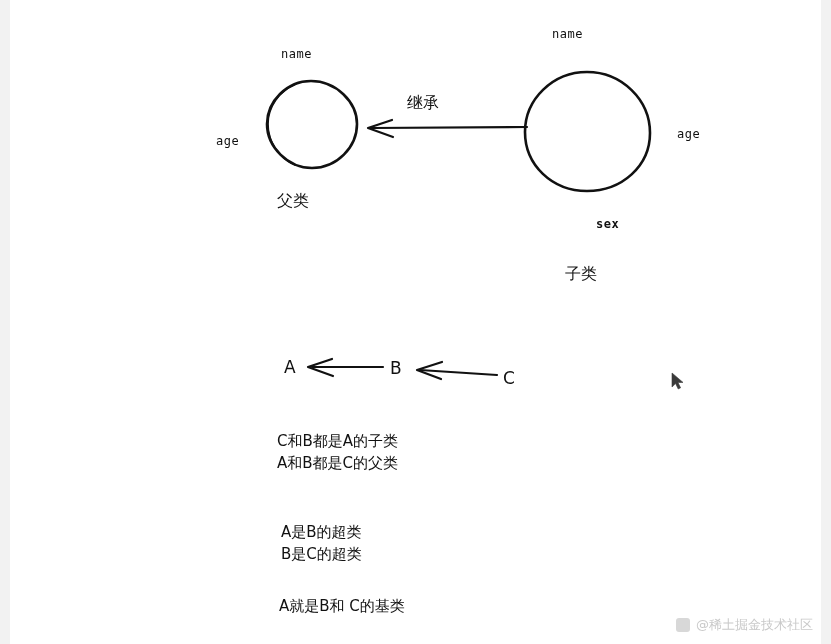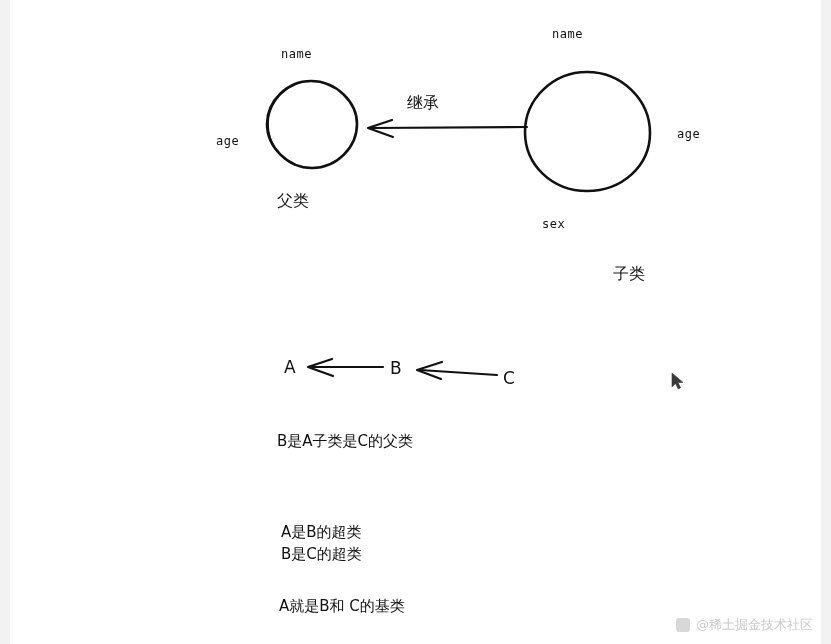--- a/index.html
+++ b/index.html
@@ -137,31 +137,32 @@
       <path d="M0 0 L0 14 L3.6 10.6 L6.2 16 L8.6 14.8 L6 9.6 L11 9.4 Z" fill="#3a3a3a" stroke="#3a3a3a" stroke-width="0.6"></path>
     </g>
   </svg>
 
   <div class="lbl en" style="left:281px; top:48px;">name</div>
   <div class="lbl en" style="left:216px; top:135px;">age</div>
   <div class="lbl cn" style="left:277px; top:192px;">父类</div>
 
   <div class="lbl en" style="left:552px; top:28px;">name</div>
   <div class="lbl en" style="left:677px; top:128px;">age</div>
-  <div class="lbl en" style="left:542px; top:218px;">sex</div>
-  <div class="lbl cn" style="left:565px; top:265px;margin-left:48px;">子类</div>
+  <div class="lbl en" style="left:596px; top:218px;font-weight:bold;">sex</div>
+  <div class="lbl cn" style="left:565px; top:265px;">子类</div>
 
   <div class="lbl cn" style="left:407px; top:78px;margin-top:16px;">继承</div>
 
   <div class="node-letter ital" style="left:284px; top:357px;">A</div>
   <div class="node-letter" style="left:390px; top:358px;">B</div>
   <div class="node-letter" style="left:503px; top:368px;">C</div>
 
   <div class="text-block" style="left:277px; top:430px;">
-    <span class="line">B是A子类是C的父类</span>
+    <span class="line">C和B都是A的子类</span>
+    <span class="line">A和B都是C的父类</span>
   </div>
 
   <div class="text-block" style="left:281px; top:521px;">
     <span class="line">A是B的超类</span>
     <span class="line">B是C的超类</span>
   </div>
 
   <div class="text-block" style="left:279px; top:595px;">
     <span class="line">A就是B和 C的基类</span>
   </div>

